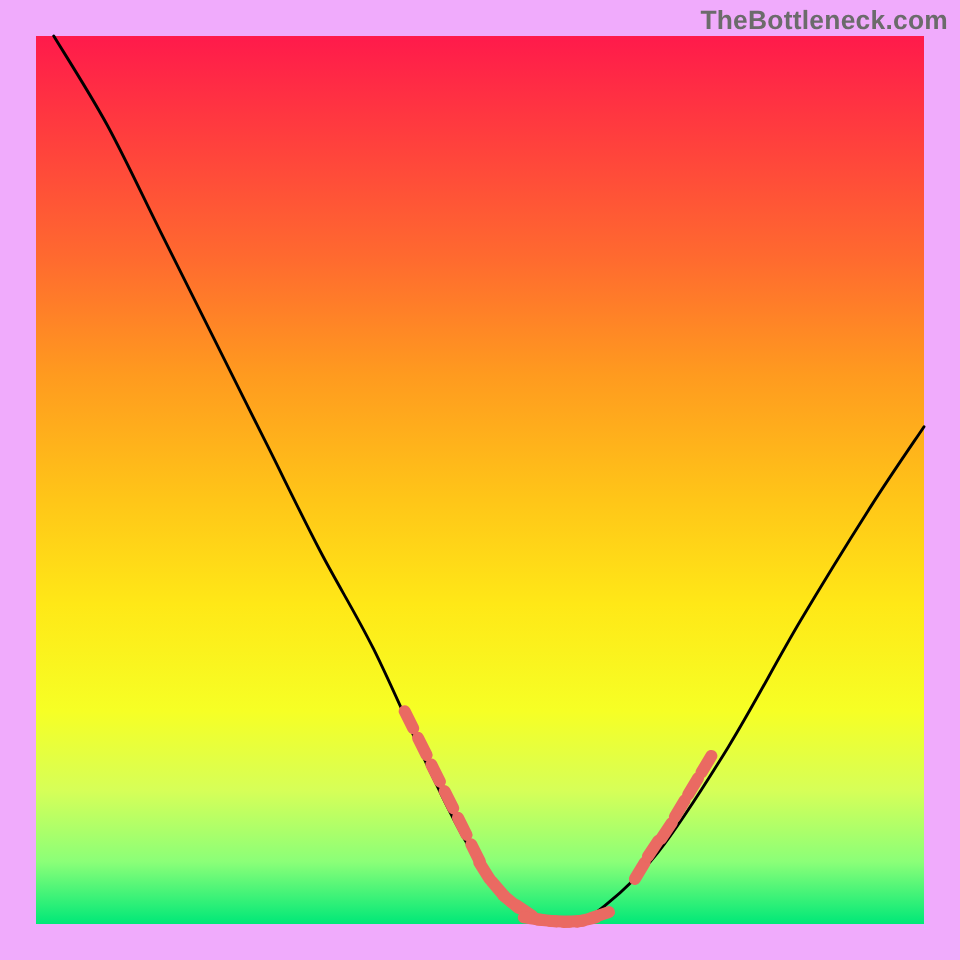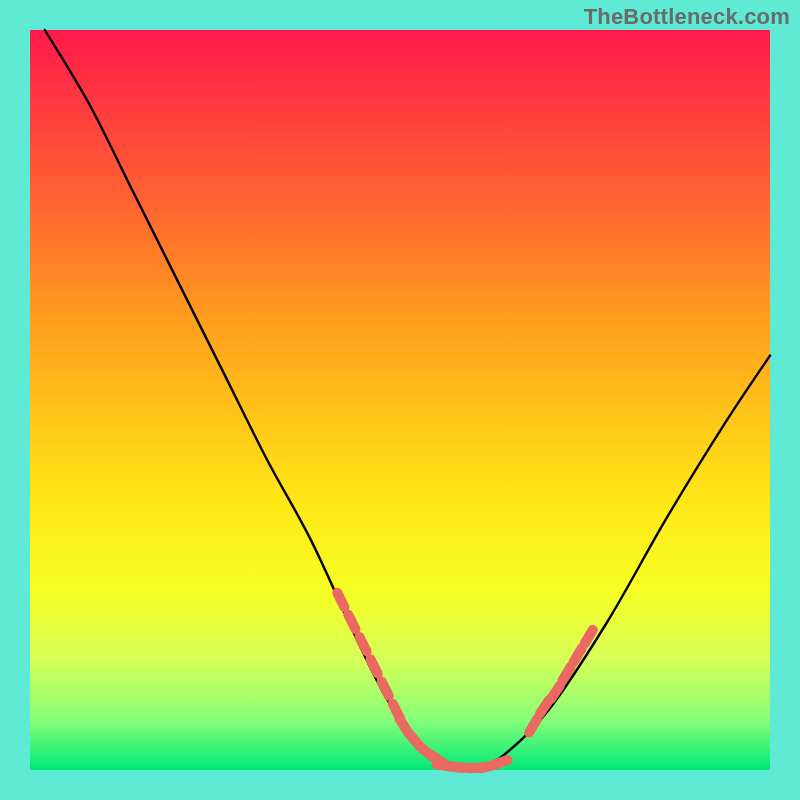--- a/index.html
+++ b/index.html
@@ -8,21 +8,21 @@
     width: 800px;
     height: 800px;
     background: #000;
     overflow: hidden;
     font-family: Arial, Helvetica, sans-serif;
   }
   .frame {
     position: relative;
     width: 800px;
     height: 800px;
-    background: #5eead4;
+    background: #f0abfc;
   }
   .plot {
     position: absolute;
     left: 30px;
     top: 30px;
     width: 740px;
     height: 740px;
     background: linear-gradient(
       to bottom,
       #ff1a4b 0%,

